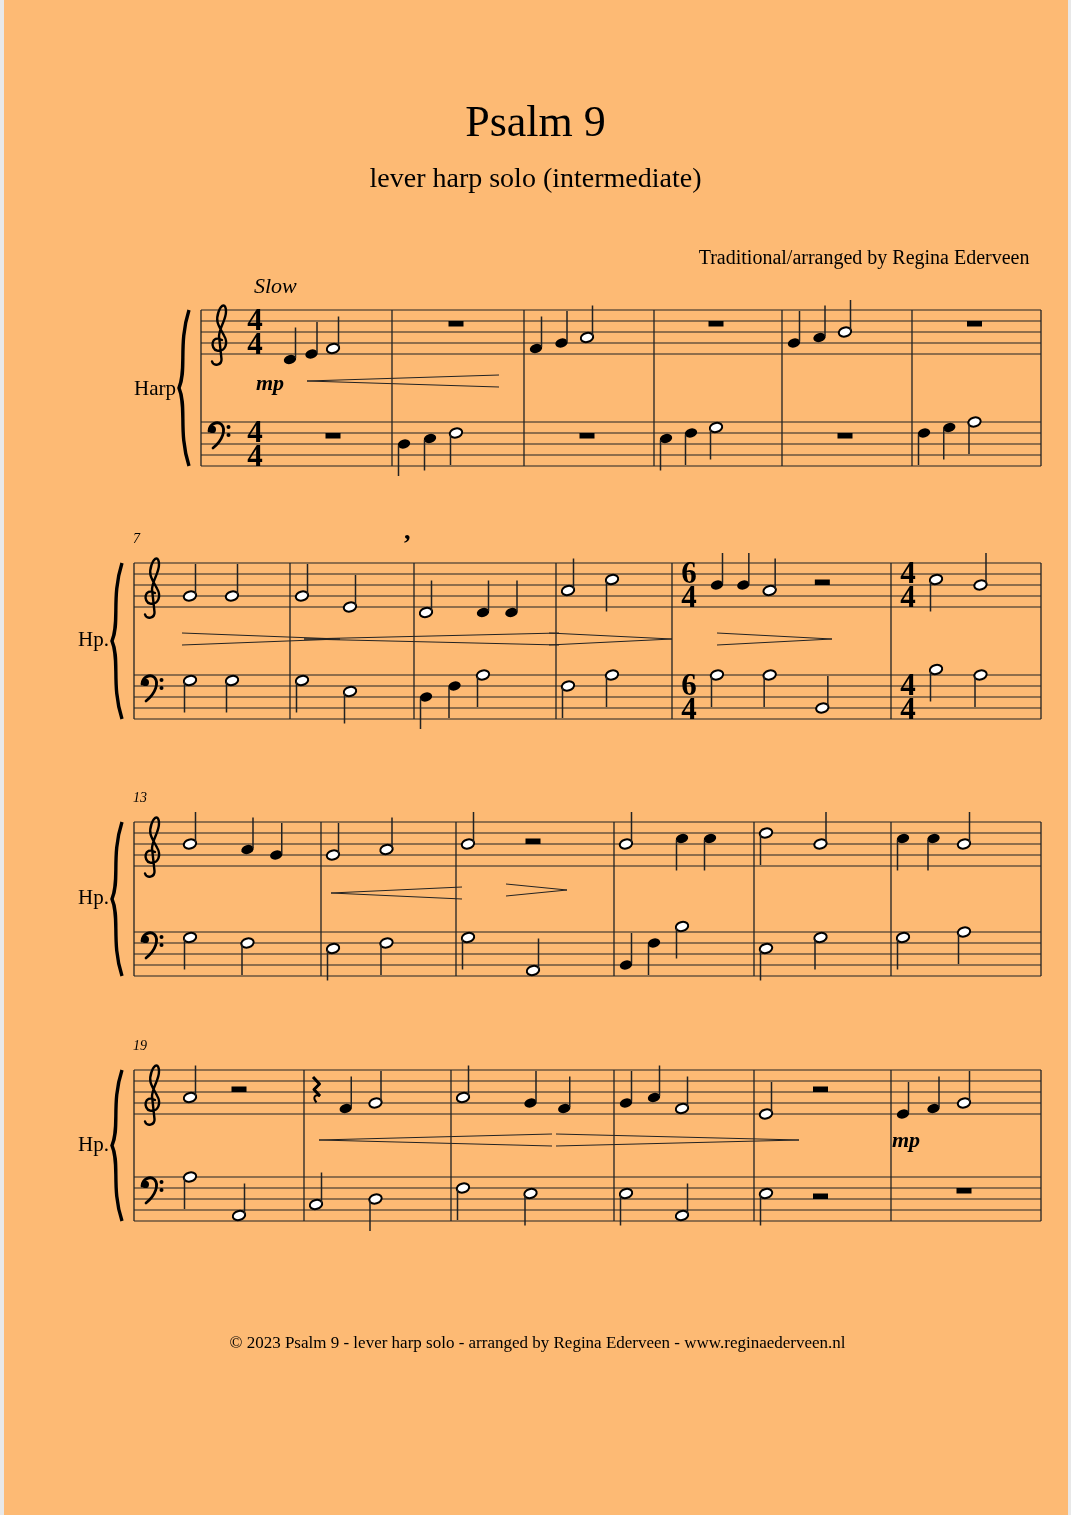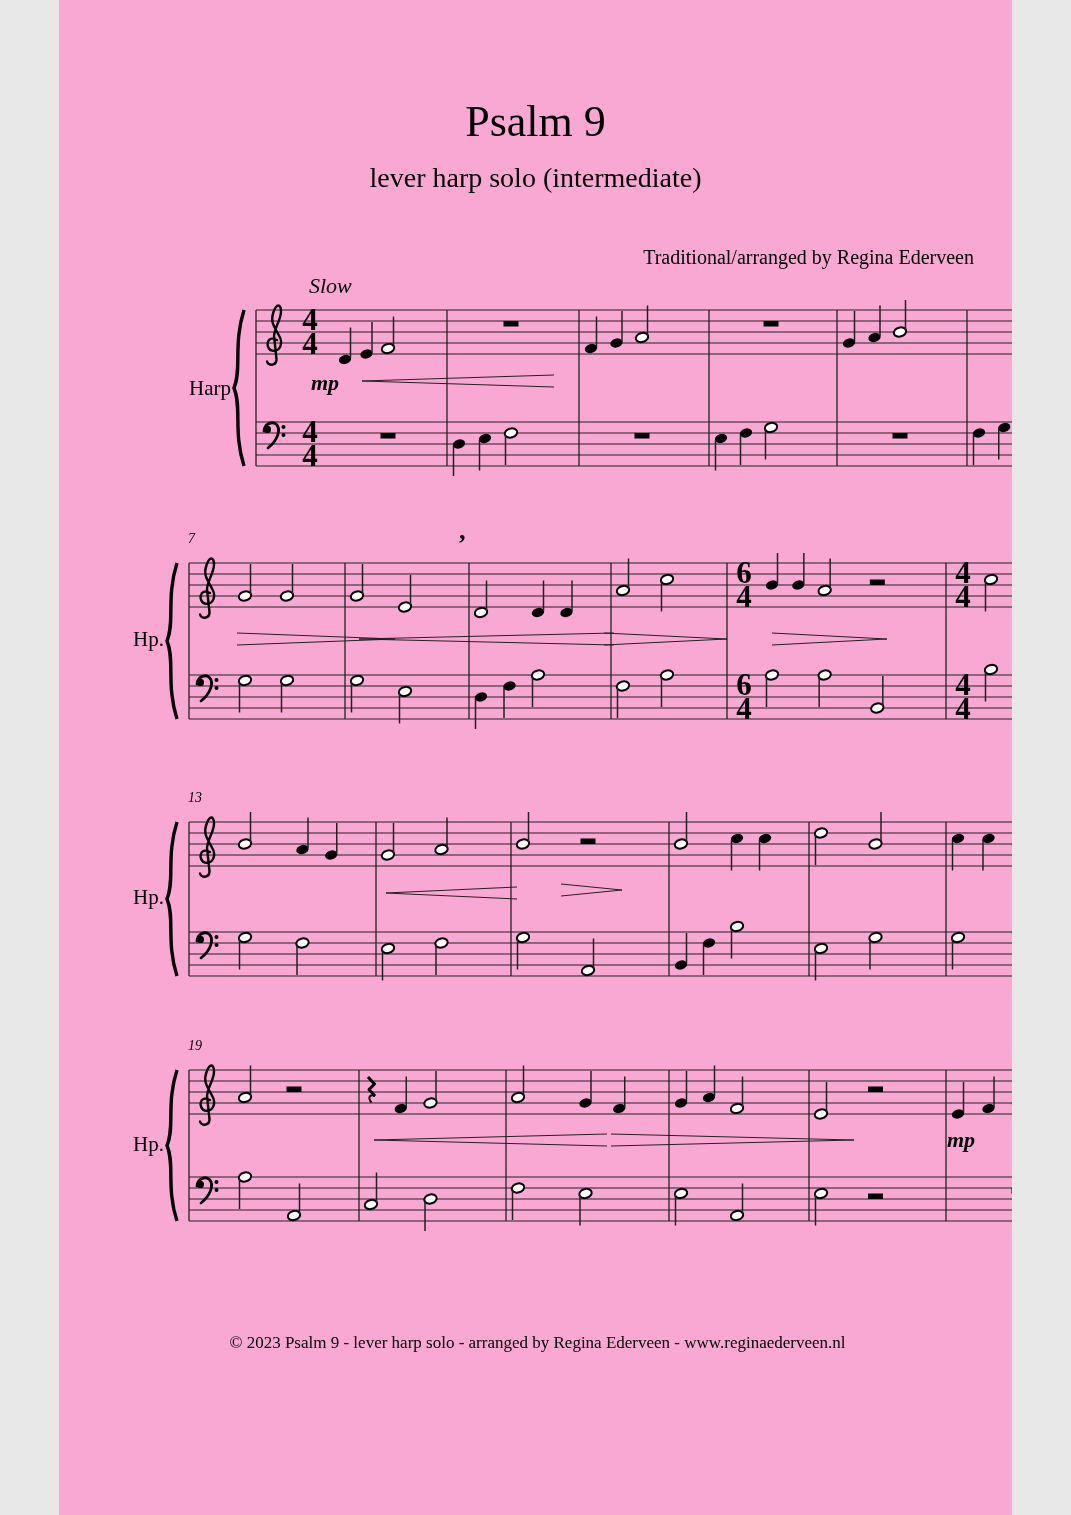--- a/index.html
+++ b/index.html
@@ -1,16 +1,16 @@
 <!DOCTYPE html>
 <html><head>
 <meta charset="utf-8">
 <style>
   html,body{margin:0;padding:0;background:#e8e8e8;}
-  .page{position:relative;width:953px;height:1515px;background:#f9a8d4;margin:0 auto;overflow:hidden;
+  .page{position:relative;width:1064px;height:1515px;background:#fdba74;margin:0 auto;overflow:hidden;
         font-family:"Liberation Serif","DejaVu Serif",serif;color:#000;}
   .t-abs{position:absolute;white-space:nowrap;}
   .title{left:0;right:0;top:96px;text-align:center;font-size:44px;}
   .subtitle{left:0;right:0;top:162px;text-align:center;font-size:28px;}
   .credit{right:38px;top:246px;text-align:right;font-size:20px;}
   .footer{left:4px;right:0;top:1333px;text-align:center;font-size:17px;}
   #score-svg{position:absolute;left:0;top:0;}
   svg text{font-family:"Liberation Serif","DejaVu Serif",serif;fill:#000;}
   svg .ilabel{font-size:21px;}
   svg .mnum{font-size:14px;font-style:italic;}

